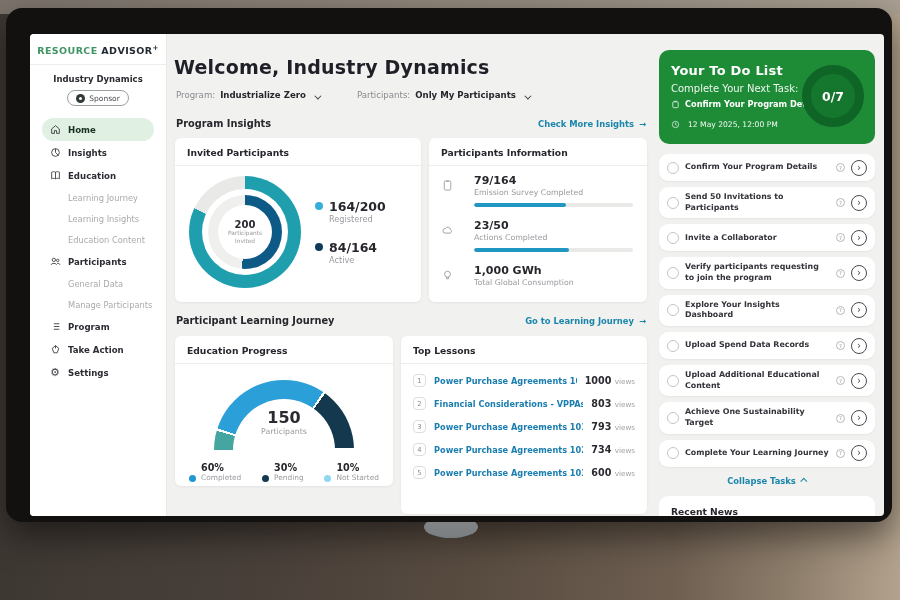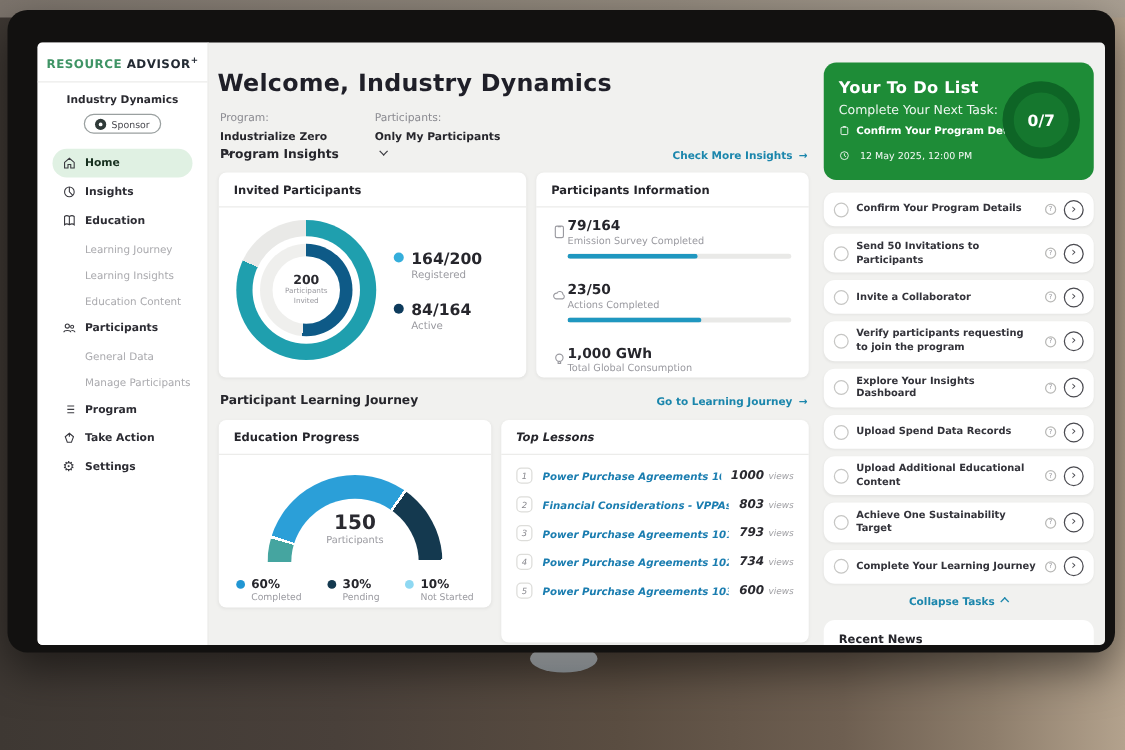--- a/index.html
+++ b/index.html
@@ -35,21 +35,21 @@
   .nav-item .ic { width:12px; height:12px; display:flex; align-items:center; justify-content:center; color:#3a3a40; }
   .nav-item .ic svg { width:11px; height:11px; stroke:#3a3a40; fill:none; stroke-width:1.6; }
   .nav-sub { height:21px; padding-left:26px; display:flex; align-items:center; font-size:8.3px;
              color:#aaaaae; cursor:pointer; }
   .gear-glyph { font-size:11px; line-height:1; color:#3a3a40; }
 
   
   .main-title { position:absolute; left:144px; top:22px; font-size:19px; font-weight:bold; color:#1f1f28;
                 letter-spacing:.2px; }
   .filters { position:absolute; left:146px; top:56px; display:flex; gap:38px; align-items:center; }
-  .filter { display:flex; align-items:flex-start; gap:5px; font-size:8.6px;flex-direction:column; }
+  .filter { display:flex; align-items:flex-end; gap:5px; font-size:8.6px; }
   .filter .lab { color:#8a8a90; }
   .filter .val { font-weight:bold; color:#26262c; cursor:pointer; }
   .chev { display:inline-block; width:5px; height:5px; border-right:1.4px solid #3a3a40;
           border-bottom:1.4px solid #3a3a40; transform:rotate(45deg) translateY(-2px); margin-left:3px; }
   .section-row { position:absolute; display:flex; justify-content:space-between; align-items:center;
                  left:146px; width:470px; }
   .section-row.r1 { top:84px; } .section-row.r2 { top:281px; }
   .section-h { font-size:9.8px; font-weight:bold; color:#26262c; }
   .tlink { font-size:8.4px; font-weight:bold; color:#1b86ac; cursor:pointer; display:flex; gap:5px; align-items:center; }
 
@@ -69,44 +69,44 @@
   .donut-center .l { font-size:5.8px; color:#9a9aa0; line-height:1.3; width:44px; }
   .leg { display:flex; flex-direction:column; gap:16px; }
   .leg-item { display:flex; gap:6px; }
   .leg-dot { width:8px; height:8px; border-radius:50%; margin-top:3px; flex:none; }
   .leg-v { font-size:12.5px; font-weight:bold; color:#26262c; }
   .leg-l { font-size:8.2px; color:#9a9aa0; }
 
   
   .c-pinfo { left:399px; top:104px; width:218px; height:164px; }
   .pi-body { padding:8px 14px 0 12px; }
-  .pi-row { display:flex; gap:0; margin-bottom:18px; }
+  .pi-row { display:flex; gap:20px; margin-bottom:12px; }
   .pi-ic { width:13px; height:13px; margin-top:3px; flex:none; color:#9a9aa0; }
   .pi-ic svg { width:13px; height:13px; stroke:#9a9aa0; fill:none; stroke-width:1.4; }
   .pi-v { font-size:11px; font-weight:bold; color:#26262c; }
   .pi-l { font-size:7.8px; color:#9a9aa0; margin-top:1px; }
   .pi-bar { height:4px; border-radius:2px; background:#e9e9e7; margin-top:6px; overflow:hidden; }
   .pi-fill { height:4px; border-radius:2px; background:#1f97c0; width:0; }
 
   
   .c-edu { left:145px; top:302px; width:218px; height:150px; }
   .gauge-wrap { position:relative; width:140px; height:70px; margin:16px auto 0; overflow:hidden; }
   .gauge-ring { position:absolute; left:0; top:0; width:140px; height:140px; border-radius:50%; }
   .gauge-hole { position:absolute; left:19px; top:19px; width:102px; height:102px; border-radius:50%; background:#fff; }
   .gauge-txt { position:absolute; left:0; top:28px; width:140px; text-align:center; }
   .gauge-txt .v { font-size:16px; font-weight:bold; color:#2a2a30; }
   .gauge-txt .l { font-size:7.8px; color:#9a9aa0; }
   .edu-leg { display:flex; justify-content:space-between; padding:12px 14px 0; }
-  .edu-leg .leg-item { gap:5px; }
+  .edu-leg .leg-item { gap:5px;align-items:flex-end; }
   .edu-leg .leg-dot { width:7px; height:7px; margin-top:2px; }
   .edu-leg .leg-v { font-size:9.6px; }
   .edu-leg .leg-l { font-size:7.4px; }
 
   
-  .c-lessons { left:371px; top:302px; width:246px; height:178px;font-style:italic; }
+  .c-lessons { left:371px; top:302px; width:246px; height:178px; }
   .lesson-rows { padding:5px 12px 0; }
   .lesson { display:flex; align-items:center; gap:8px; height:23px; }
   .rank { width:13px; height:13px; border:1px solid #ddddda; border-radius:4px; font-size:6.8px; color:#8a8a90;
           display:flex; align-items:center; justify-content:center; flex:none; }
   .ltitle { flex:1; font-size:8.2px; font-weight:bold; color:#1a7db0; cursor:pointer;
             white-space:nowrap; overflow:hidden; }
   .lviews { font-size:9.6px; font-weight:bold; color:#2a2a30; }
   .lviews span { font-size:7.2px; font-weight:normal; color:#a2a2a6; }
 
   

